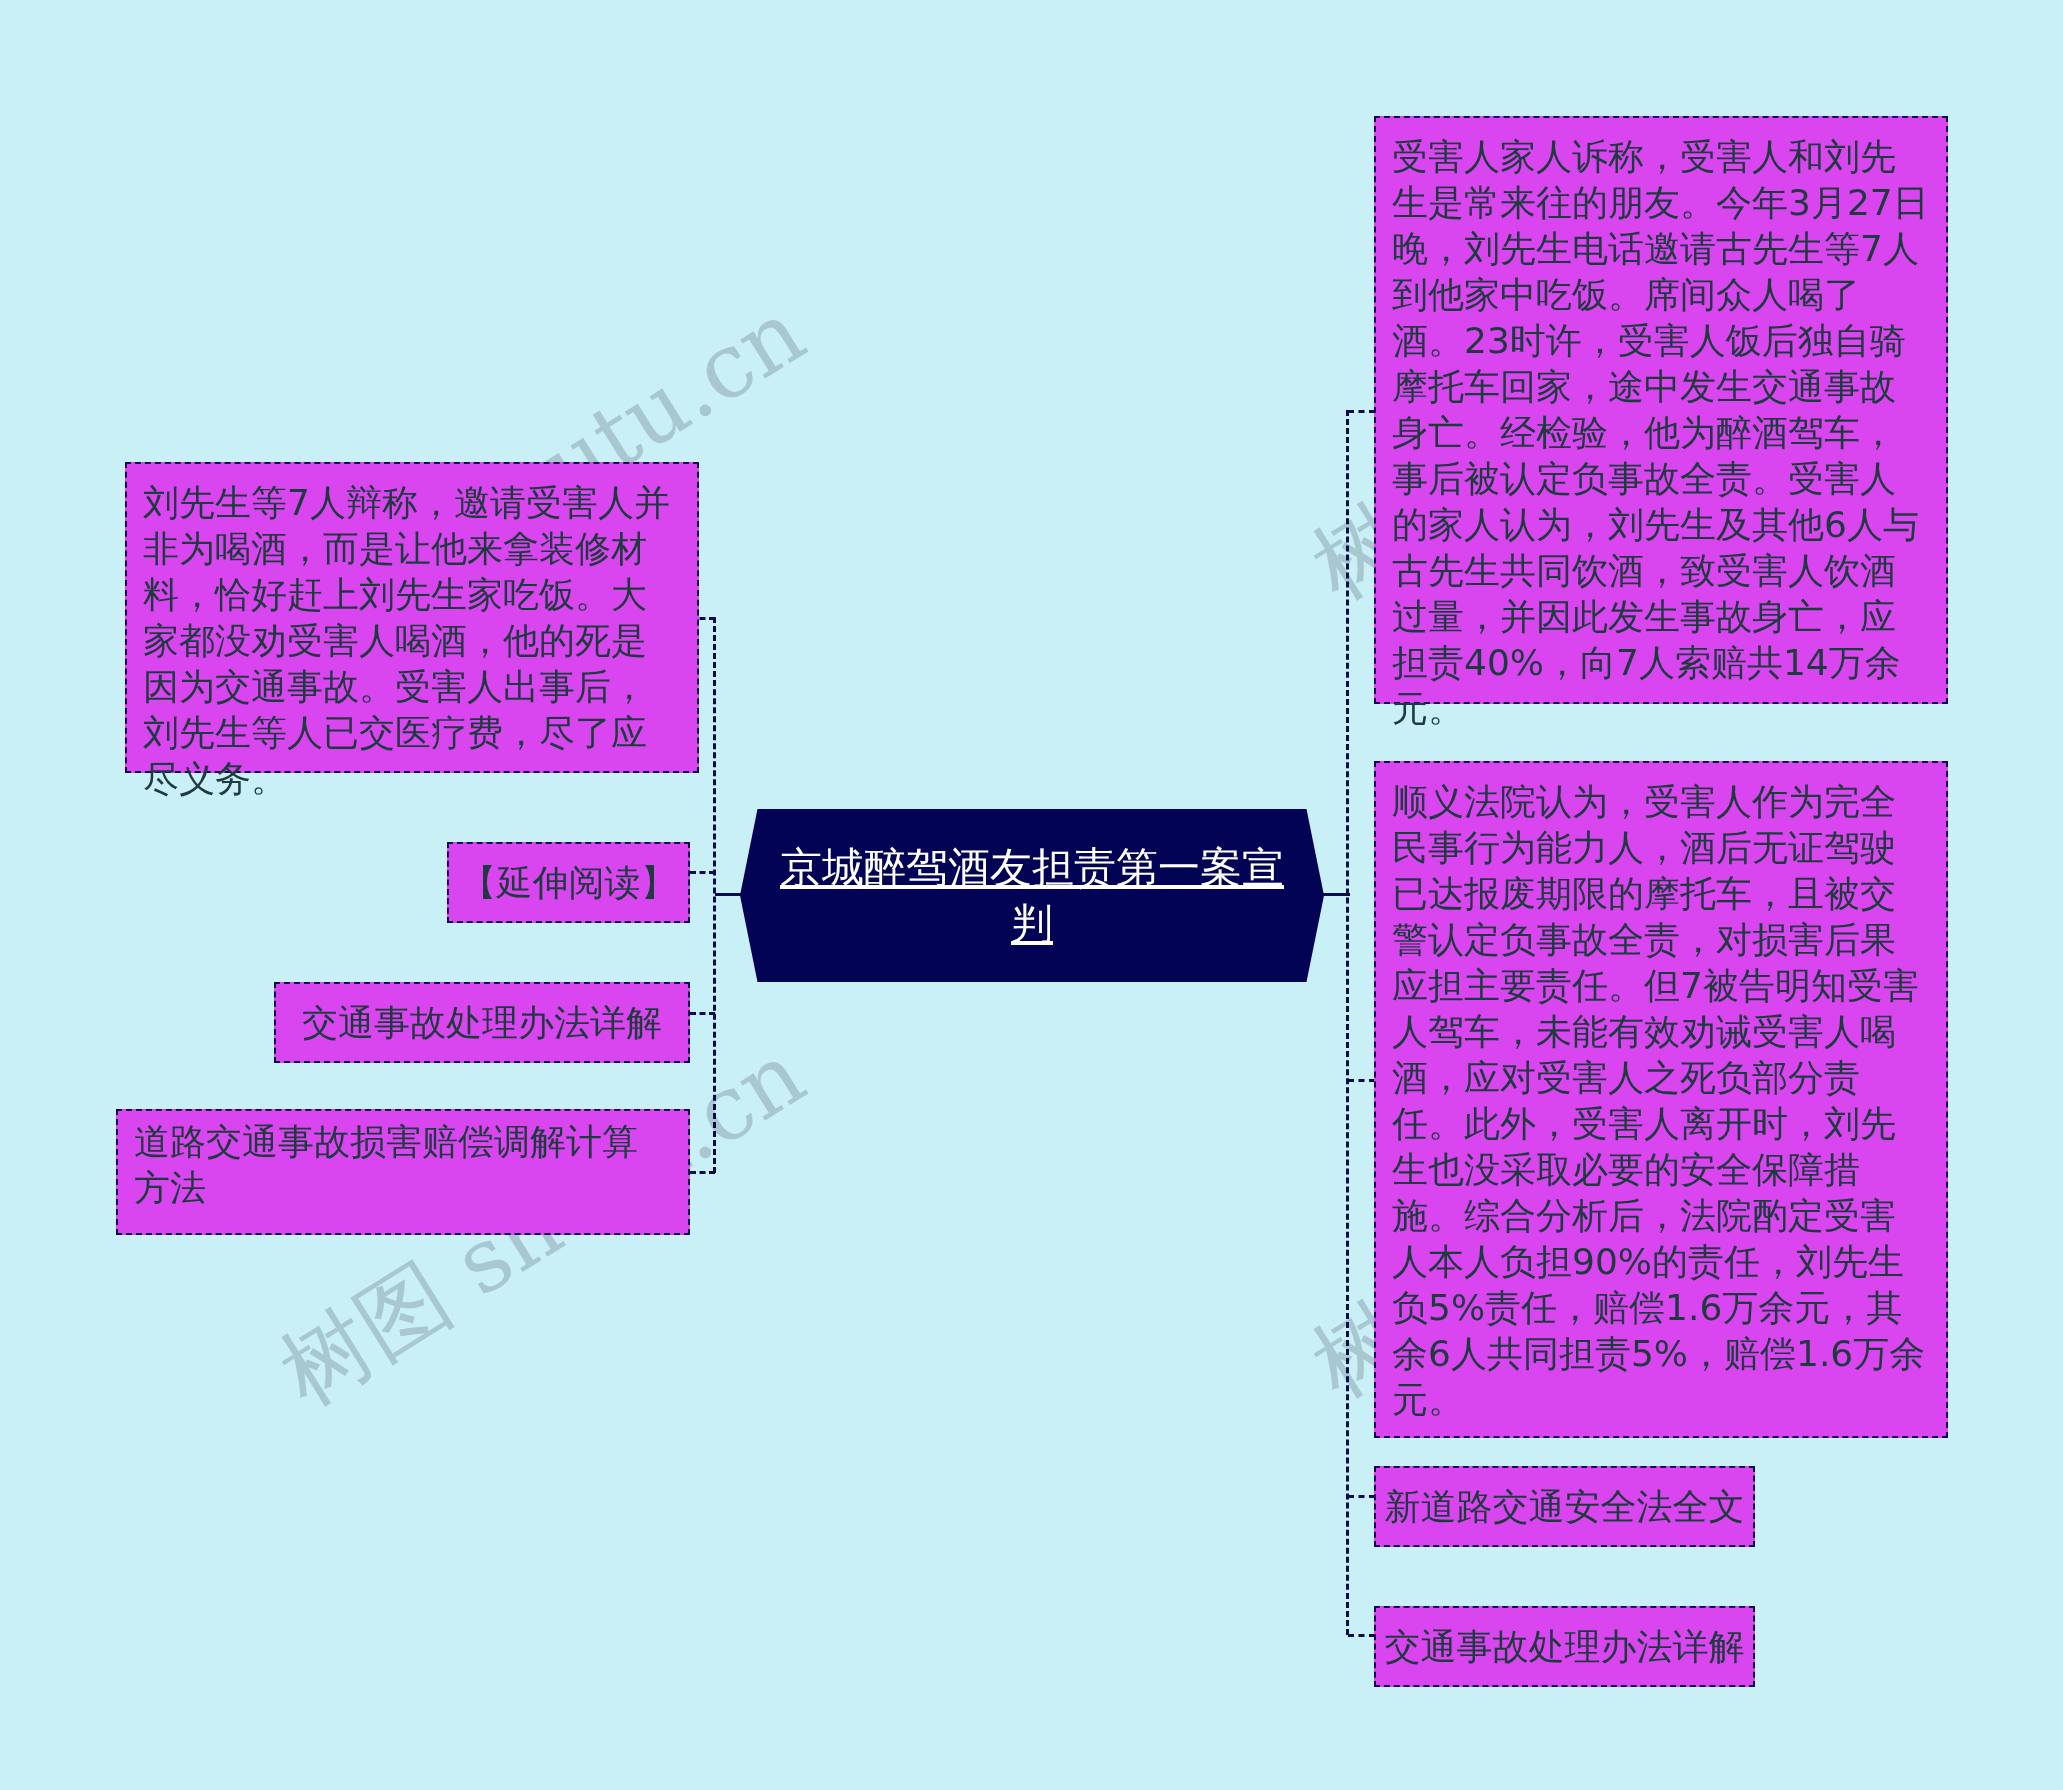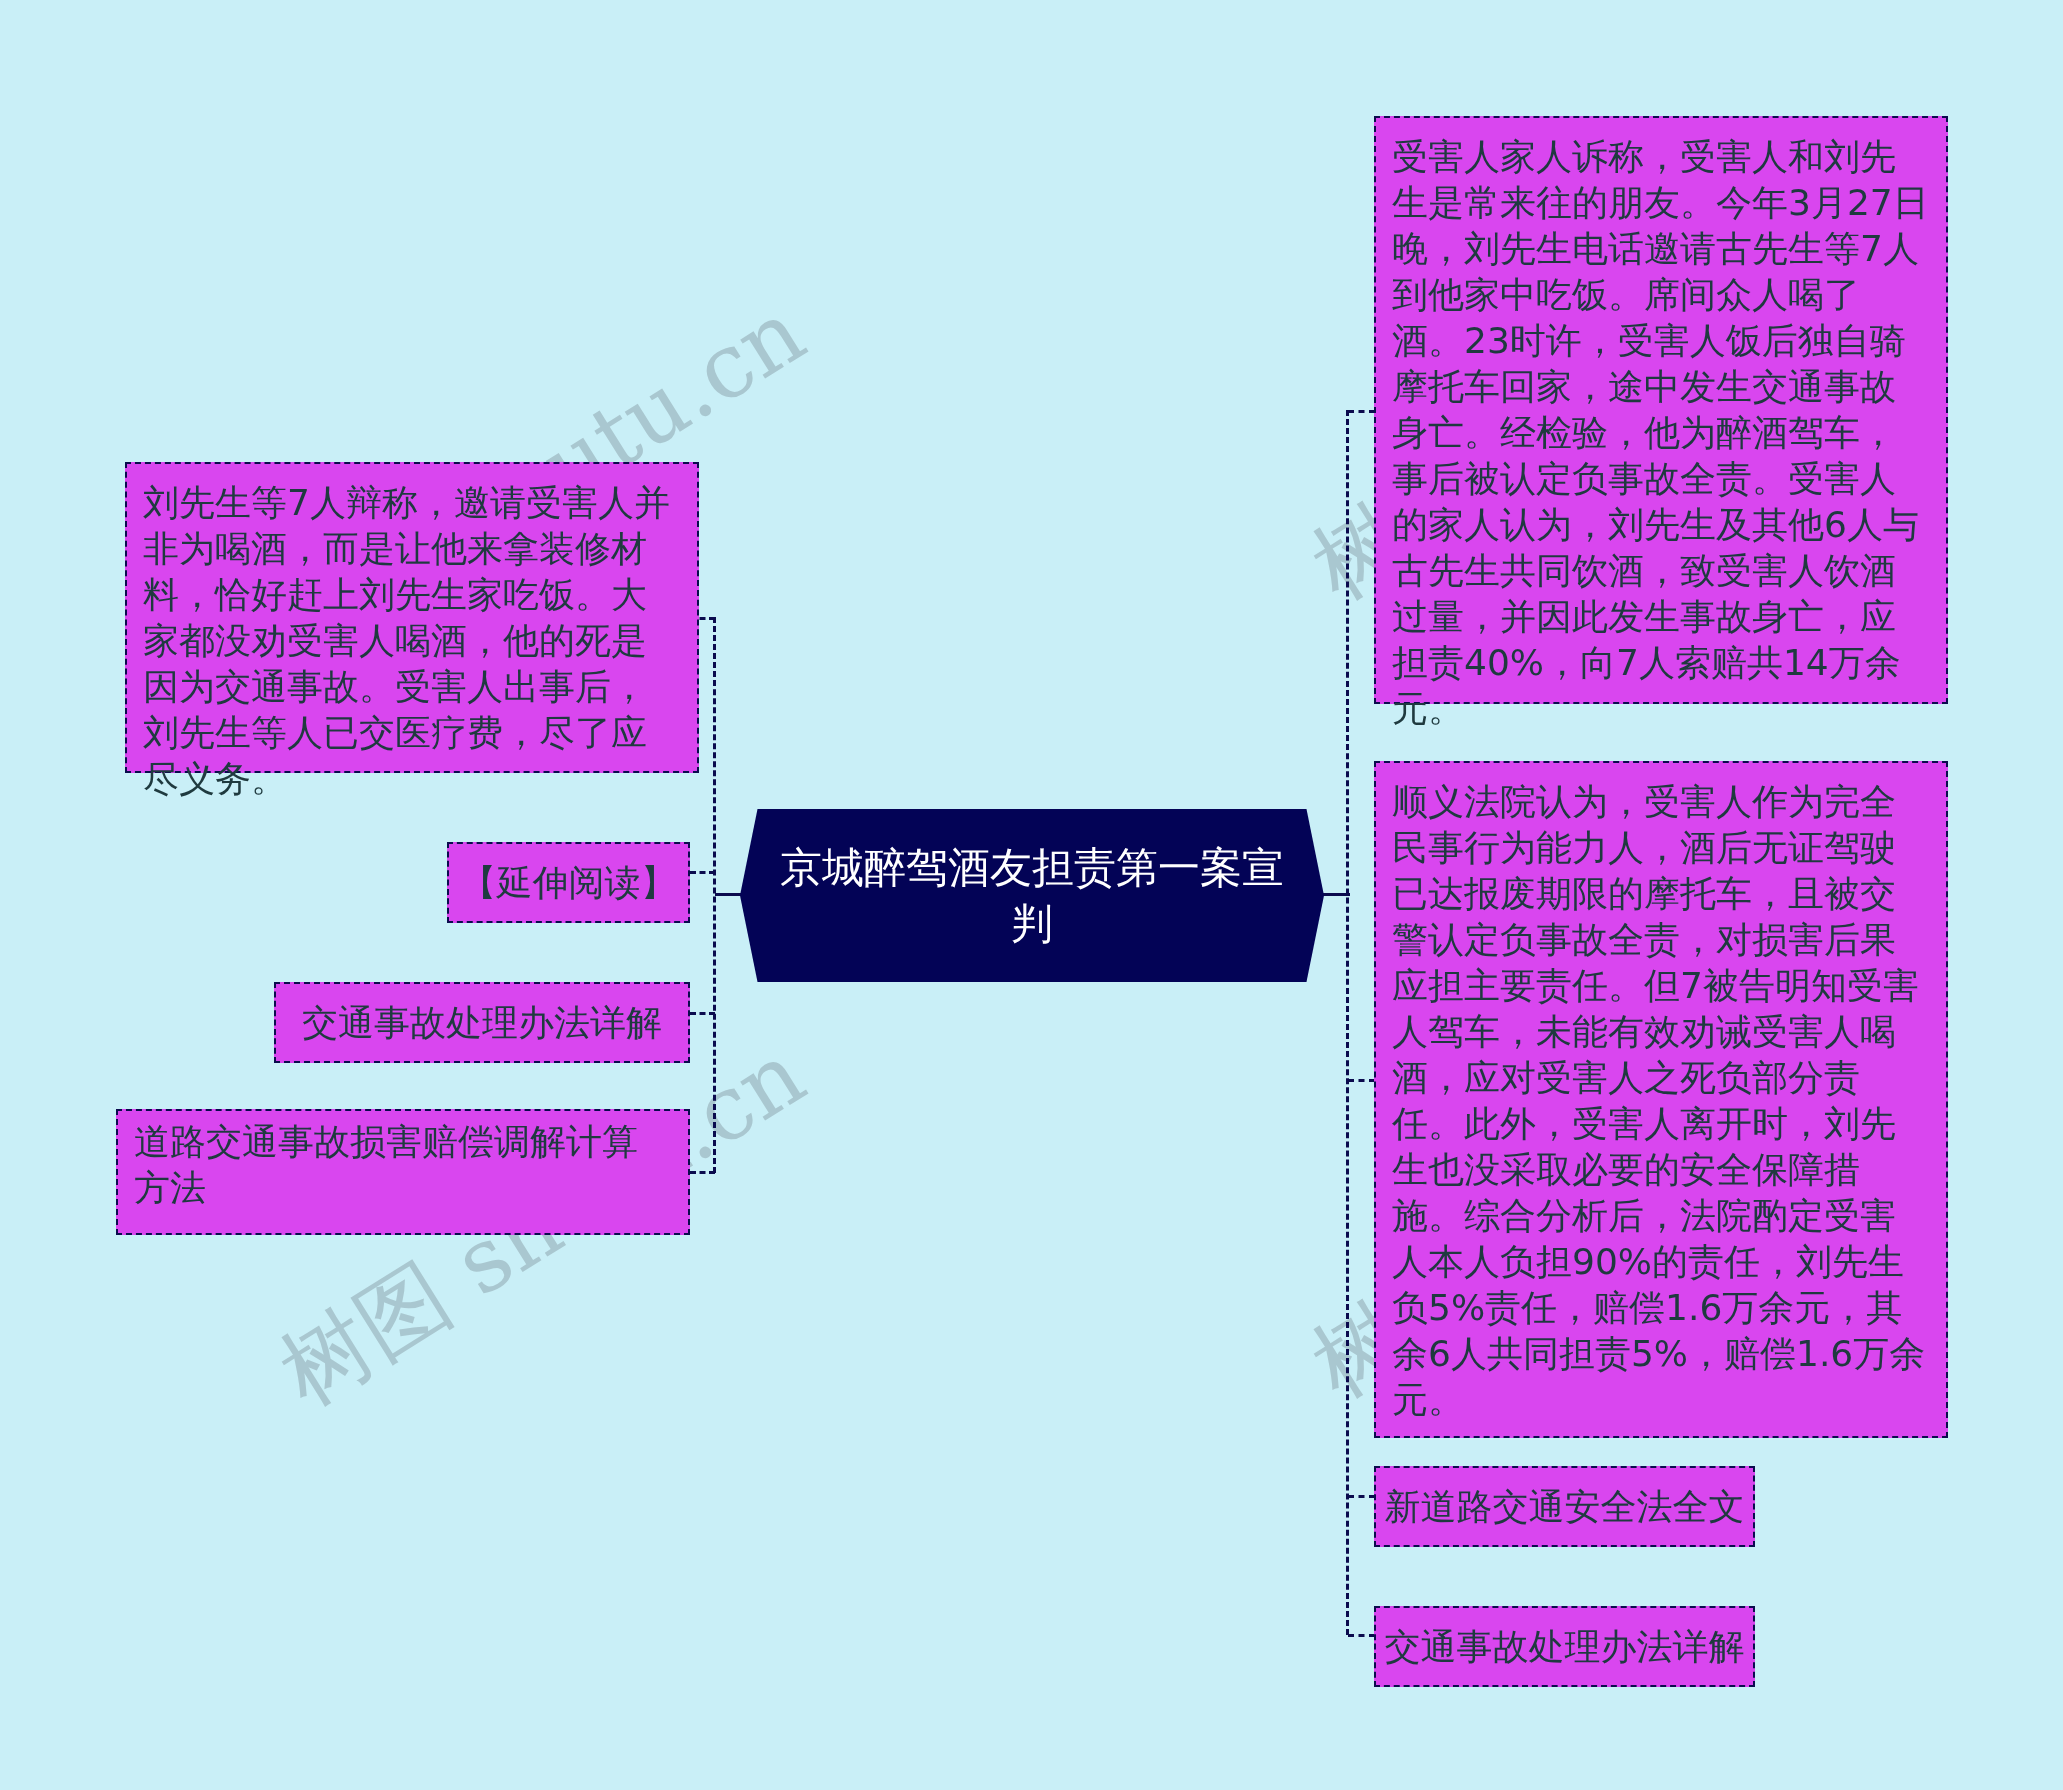--- a/index.html
+++ b/index.html
@@ -17,21 +17,21 @@
     padding: 16px 16px;
     word-break: break-all;
   }
   .node.single { display: flex; align-items: center; justify-content: center; padding: 0 16px; white-space: nowrap; margin-top: 12px; }
   .center {
     position: absolute; left: 740px; top: 809px; width: 584px; height: 173px;
     background: #030356;
     clip-path: polygon(3% 0, 97% 0, 100% 50%, 97% 100%, 3% 100%, 0 50%);
     color: #ffffff; font-size: 42px; line-height: 56px;
     display: flex; align-items: center; justify-content: center; text-align: center;
-    padding: 0 32px; box-sizing: border-box;
+    padding: 0 32px; box-sizing: border-box; text-decoration: underline;
   }
   .line-v { position: absolute; width: 0; border-left: 3.2px dashed #0b0b4e; }
   .line-h { position: absolute; height: 0; border-top: 3.2px dashed #0b0b4e; }
   .line-solid { position: absolute; height: 0; border-top: 3.2px solid #0b0b4e; }
   .watermark {
     position: absolute; font-family: "DejaVu Serif", "Liberation Serif", serif;
     font-size: 89px; color: rgba(130,150,160,0.45);
     transform: rotate(-32deg); transform-origin: left center; white-space: nowrap;
     pointer-events: none;
   }

